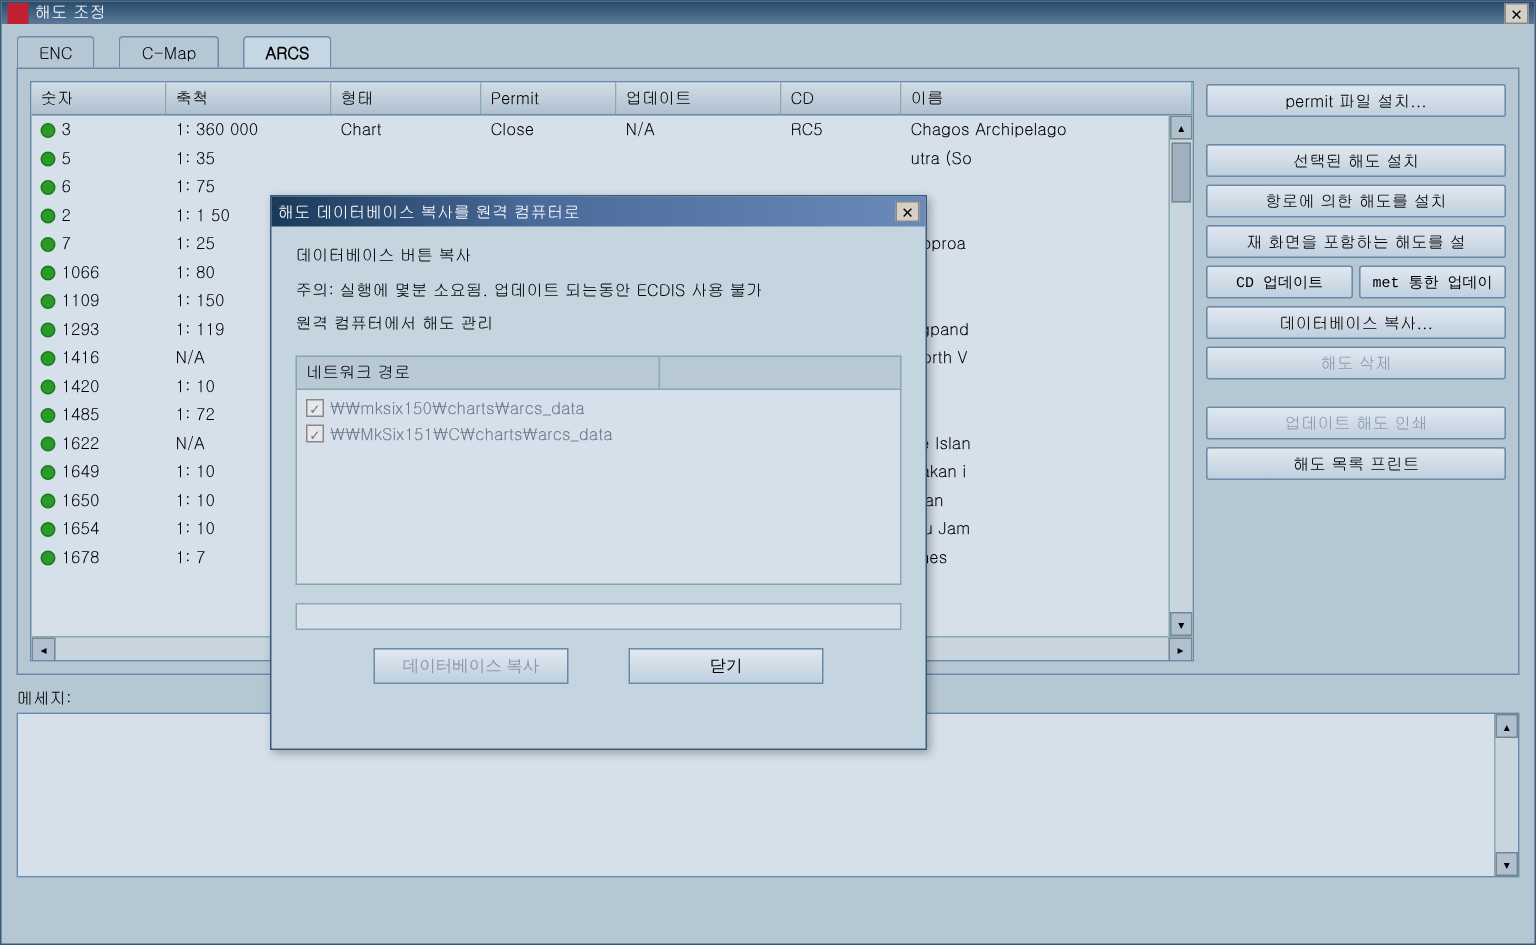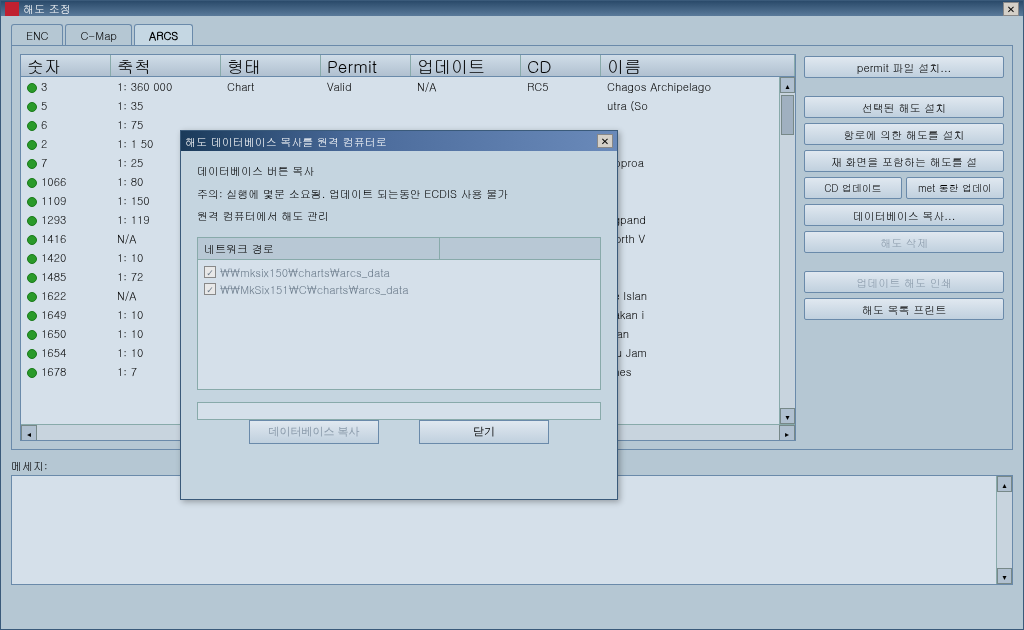--- a/index.html
+++ b/index.html
@@ -51,20 +51,21 @@
     }
     .content {
       flex: 1;
       padding: 8px 10px;
       display: flex;
       flex-direction: column;
     }
     .tabs {
       display: flex;
       margin-bottom: -1px;
+      gap: 14px;
     }
     .tab {
       padding: 3px 14px;
       background: #b5c7d3;
       border: 1px solid #6a8aaa;
       border-bottom: none;
       border-radius: 3px 3px 0 0;
       margin-right: 2px;
       cursor: pointer;
       font-size: 11px;
@@ -96,21 +97,21 @@
     }
     .table-header {
       display: flex;
       background: #c0d0de;
       border-bottom: 1px solid #6a8aaa;
       height: 22px;
     }
     .th {
       padding: 3px 6px;
       border-right: 1px solid #8aa;
-      font-size: 17px;
+      font-size: 11px;
       display: flex;
       align-items: center;
       background: linear-gradient(to bottom, #d0dde8, #b0c0d0);
     }
     .col-num { width: 90px; }
     .col-scale { width: 110px; }
     .col-type { width: 100px; }
     .col-permit { width: 90px; }
     .col-update { width: 110px; }
     .col-cd { width: 80px; }
@@ -191,21 +192,21 @@
       border: 1px solid #6a8aaa;
       border-radius: 2px;
       font-size: 11px;
       padding: 0 6px;
       cursor: pointer;
       display: flex;
       align-items: center;
       justify-content: center;
     }
     .btn.disabled { color: #8a9aaa; }
-    .btn-row { display: flex; gap: 4px; }
+    .btn-row { display: flex; gap: 4px; font-family: Liberation Mono, monospace; }
     .btn-row .btn { flex: 1; font-size: 10px; padding: 0 2px; }
     .msg-area {
       margin-top: 8px;
     }
     .msg-label { font-size: 11px; margin-bottom: 2px; display: block; }
     .msg-box {
       border: 1px solid #6a8aaa;
       background: #d5e0ea;
       height: 110px;
       position: relative;
@@ -312,20 +313,21 @@
     .progress-bar {
       height: 18px;
       border: 1px solid #8aa;
       background: #d5e0ea;
       margin-top: 12px;
     }
     .dialog-btns {
       display: flex;
       justify-content: center;
       gap: 40px;
+      margin-top: 12px;
     }
     .dialog-btn {
       width: 130px;
       height: 24px;
       background: linear-gradient(to bottom, #e0e8f0, #c0d0de);
       border: 1px solid #6a8aaa;
       cursor: pointer;
       font-size: 11px;
     }
     .dialog-btn.disabled { color: #8a9aaa; }
@@ -358,21 +360,21 @@
             <div class="th col-update">업데이트</div>
             <div class="th col-cd">CD</div>
             <div class="th col-name">이름</div>
           </div>
           <div class="table-body">
             <div class="table-rows" id="table-rows">
                 <div class="tr">
                   <div class="td col-num"><span class="status-dot"></span>3</div>
                   <div class="td col-scale">1:   360 000</div>
                   <div class="td col-type">Chart</div>
-                  <div class="td col-permit">Valid</div>
+                  <div class="td col-permit">Close</div>
                   <div class="td col-update">N/A</div>
                   <div class="td col-cd">RC5</div>
                   <div class="td col-name">Chagos Archipelago</div>
                 </div>
                 <div class="tr">
                   <div class="td col-num"><span class="status-dot"></span>5</div>
                   <div class="td col-scale">1:    35</div>
                   <div class="td col-type"></div>
                   <div class="td col-permit"></div>
                   <div class="td col-update"></div>

